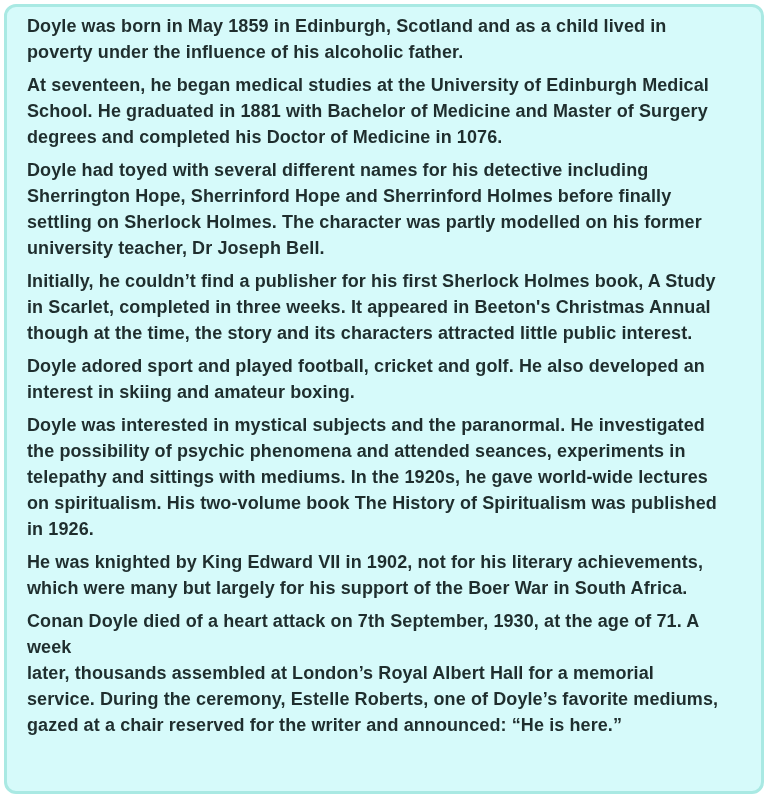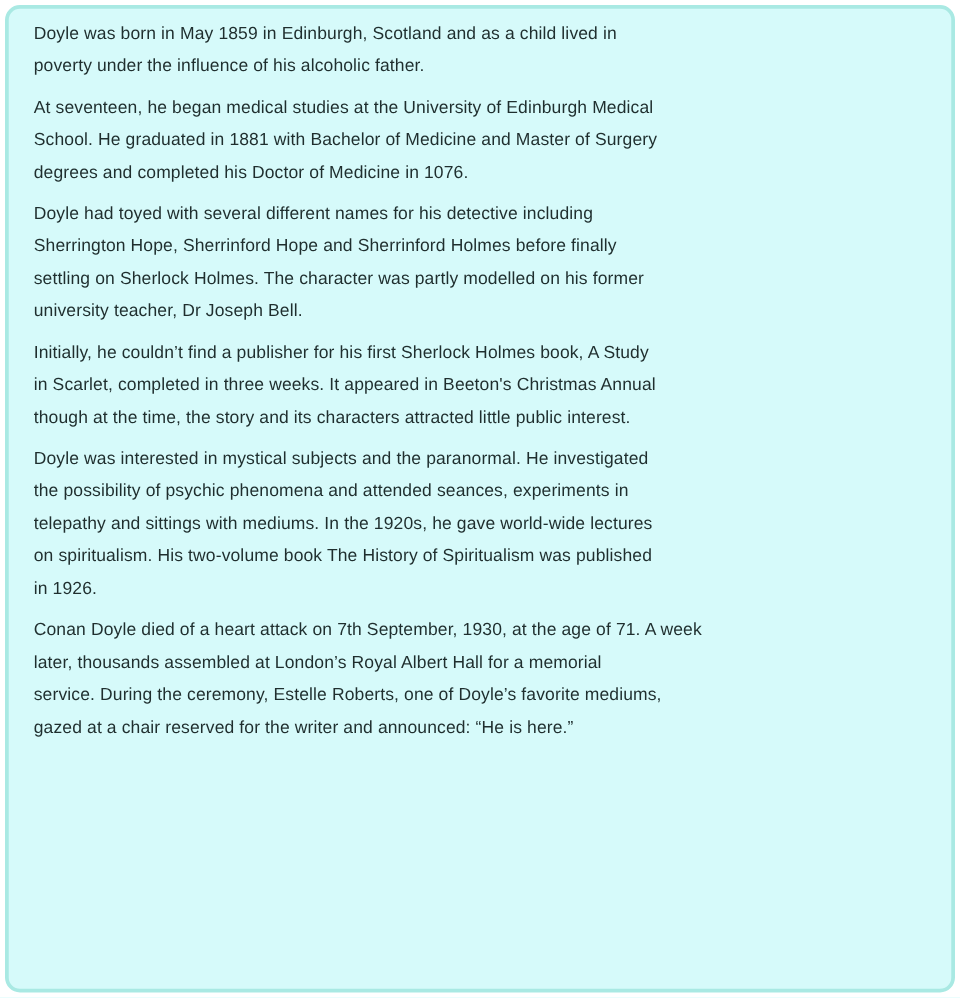--- a/index.html
+++ b/index.html
@@ -23,47 +23,52 @@
     border: 3px solid var(--panel-border, #a9e9e3);
     border-radius: 12px;
     box-sizing: border-box;
     overflow: hidden;
   }
   .content {
     padding: 6px 14px 6px 20px;
   }
   .para {
     margin: 0 0 7px 0;
-    font-size: 14px;
+    font-size: 18px;
     line-height: 26px;
     color: var(--text-color, #1f2e2e);
     white-space: pre-line;
     letter-spacing: 0.1px;
+    font-weight: bold;
   }
 </style>
 </head>
 <body>
 
 <div class="panel">
   <div class="content">
       <p class="para">Doyle was born in May 1859 in Edinburgh, Scotland and as a child lived in
 poverty under the influence of his alcoholic father.</p>
       <p class="para">At seventeen, he began medical studies at the University of Edinburgh Medical
 School. He graduated in 1881 with Bachelor of Medicine and Master of Surgery
 degrees and completed his Doctor of Medicine in 1076.</p>
       <p class="para">Doyle had toyed with several different names for his detective including
 Sherrington Hope, Sherrinford Hope and Sherrinford Holmes before finally
 settling on Sherlock Holmes. The character was partly modelled on his former
 university teacher, Dr Joseph Bell.</p>
       <p class="para">Initially, he couldn’t find a publisher for his first Sherlock Holmes book, A Study
 in Scarlet, completed in three weeks. It appeared in Beeton's Christmas Annual
 though at the time, the story and its characters attracted little public interest.</p>
+      <p class="para">Doyle adored sport and played football, cricket and golf. He also developed an
+interest in skiing and amateur boxing.</p>
       <p class="para">Doyle was interested in mystical subjects and the paranormal. He investigated
 the possibility of psychic phenomena and attended seances, experiments in
 telepathy and sittings with mediums. In the 1920s, he gave world-wide lectures
 on spiritualism. His two-volume book The History of Spiritualism was published
 in 1926.</p>
+      <p class="para">He was knighted by King Edward VII in 1902, not for his literary achievements,
+which were many but largely for his support of the Boer War in South Africa.</p>
       <p class="para">Conan Doyle died of a heart attack on 7th September, 1930, at the age of 71. A week
 later, thousands assembled at London’s Royal Albert Hall for a memorial
 service. During the ceremony, Estelle Roberts, one of Doyle’s favorite mediums,
 gazed at a chair reserved for the writer and announced: “He is here.”</p>
     </div>
 </div>
 
 </body></html>

